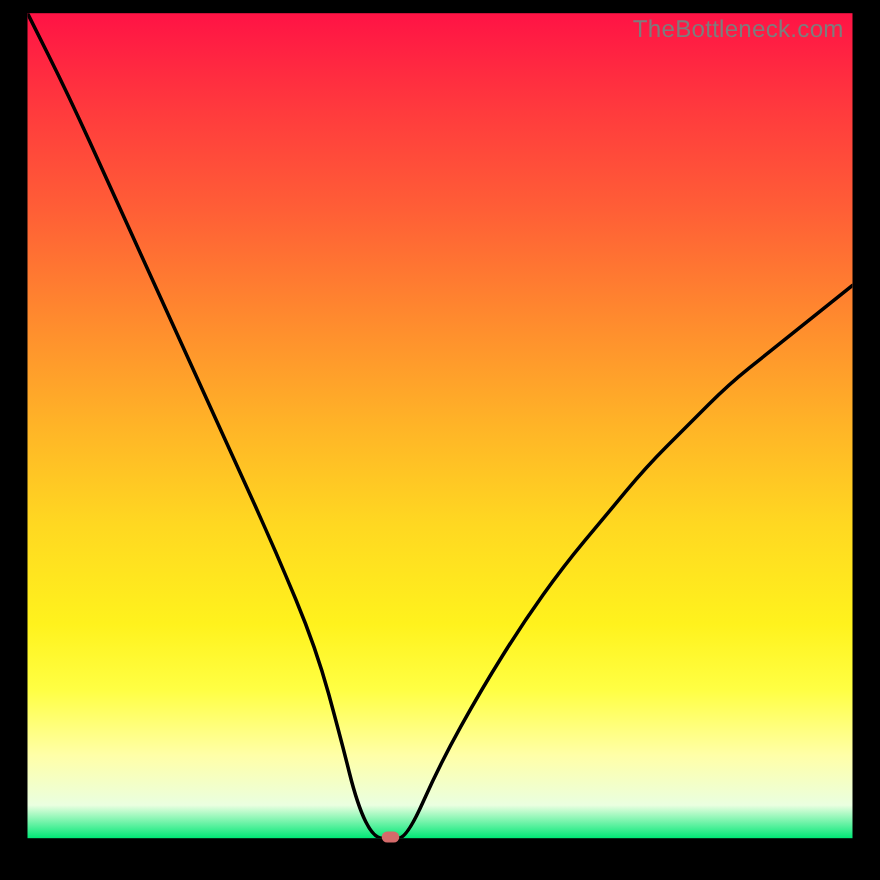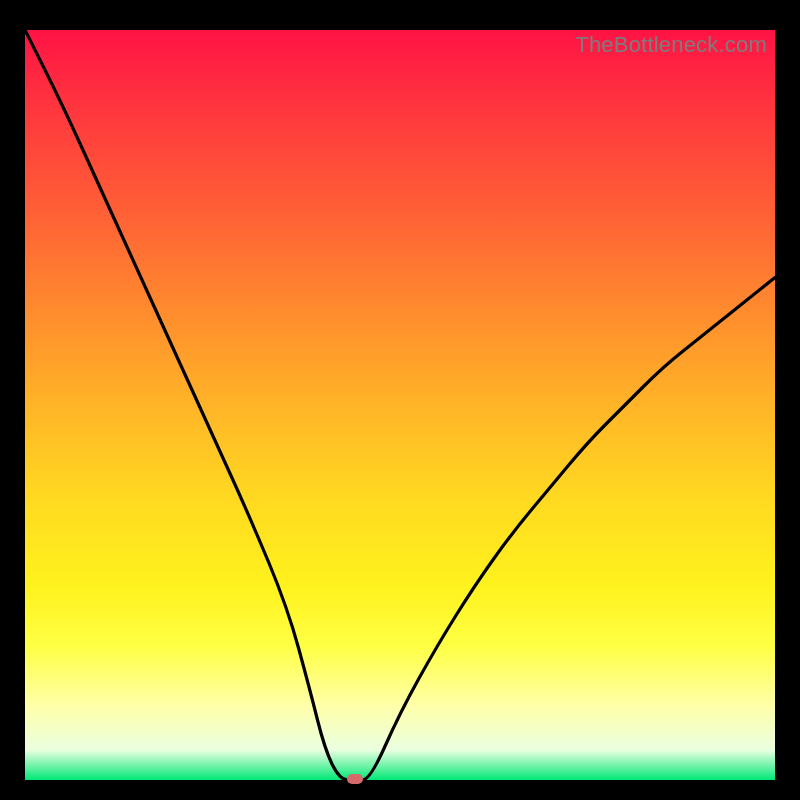--- a/index.html
+++ b/index.html
@@ -13,21 +13,21 @@
   }
   .frame {
     position: relative;
     width: 800px;
     height: 800px;
     box-sizing: border-box;
   }
   .plot-area {
     position: absolute;
     left: 25px;
-    top: 30px;
+    top: 12px;
     width: 750px;
     height: 750px;
     background: linear-gradient(to bottom,
       #ff1345 0%,
       #ff3b3d 12%,
       #ff5f36 24%,
       #ff8a2e 37%,
       #ffb427 50%,
       #ffd821 62%,
       #fff21d 74%,

